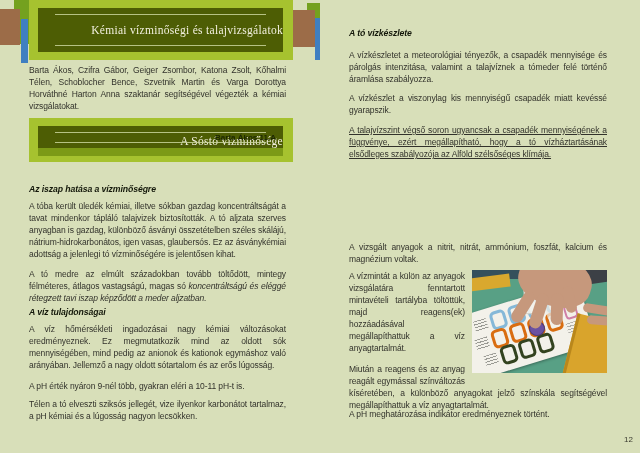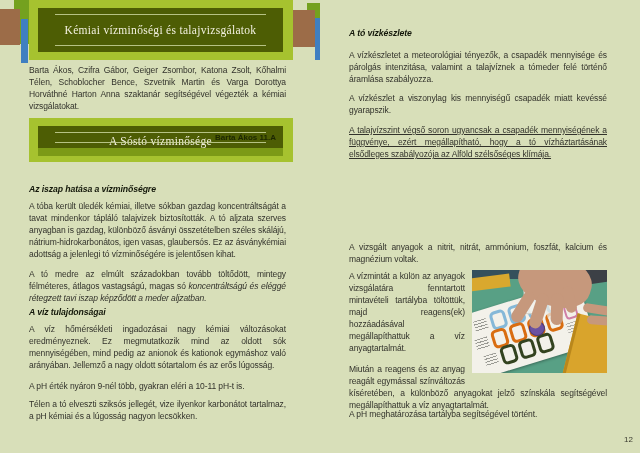--- a/index.html
+++ b/index.html
@@ -23,21 +23,21 @@
 
   
   .banner{position:absolute;left:29px;width:264px;background:#a6c22f;z-index:4;}
   .banner1{top:0;height:60px;}
   .banner2{top:118px;height:44px;}
   .banner-inner{position:absolute;left:9px;right:10px;top:8px;bottom:8px;background:#4d5d04;}
   .banner2 .banner-inner{bottom:6px;background:linear-gradient(to bottom,#4d5d04 0 72%,#7c9a17 72% 100%);}
   .banner-line{position:absolute;left:7%;width:86%;height:1px;background:#c9d49b;opacity:.85;}
   .bl-top{top:6px;} .bl-bottom{bottom:6px;}
   .banner2 .bl-bottom{bottom:13px;}
-  .banner-title{position:absolute;left:0;width:100%;text-align:center;
+  .banner-title{position:absolute;left:0;width:100%;text-align:right;
     font-family:"Liberation Serif",serif;font-size:11.5px;letter-spacing:.3px;color:#f3f1e0;}
   .banner1 .banner-title{top:50%;transform:translateY(-50%);}
   .banner2 .banner-title{top:9px;}
   .banner-author{position:absolute;right:7px;bottom:14px;font-size:8px;font-weight:bold;
     color:#1c2602;}
 
   
   .tb{position:absolute;text-align:justify;font-size:8.5px;line-height:12px;letter-spacing:-0.1px;}
   .heading{font-weight:bold;font-style:italic;color:#14180a;font-size:8.7px;text-align:left;}
   .left-page .tb{left:29px;width:257px;}
@@ -199,18 +199,18 @@
         <div class="ph-f f2"></div>
         <div class="ph-f f3"></div>
         <div class="ph-f f4"></div>
         <div class="ph-f r1"></div>
         <div class="ph-f r2"></div>
       </div>
       <p>A vízmintát a külön az anyagok vizsgálatára fenntartott mintavételi tartályba töltöttük, majd reagens(ek) hozzáadásával megállapíthattuk a víz anyagtartalmát.</p>
       <p>Miután a reagens és az anyag reagált egymással színváltozás kíséretében, a különböző anyagokat jelző színskála segítségével megállapíthattuk a víz anyagtartalmát.</p>
     </div>
 
-    <div class="tb p-exp5">A pH meghatározása tartályba segítségével történt.</div>
+    <div class="tb p-exp5">A pH meghatározása indikátor eredményeznek történt.</div>
 
     <div class="pagenum">12</div>
   </div>
 
 </div>
 
 </body></html>

